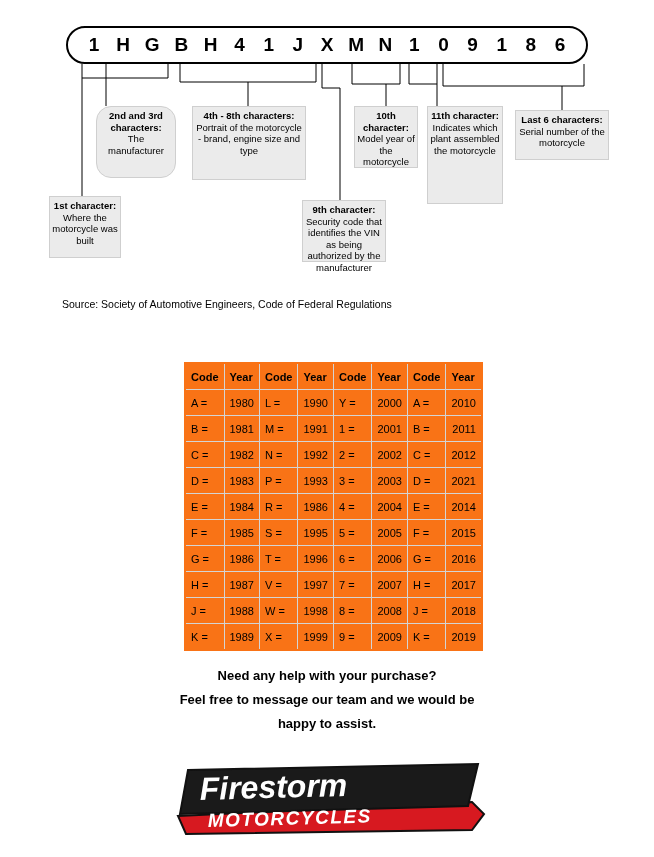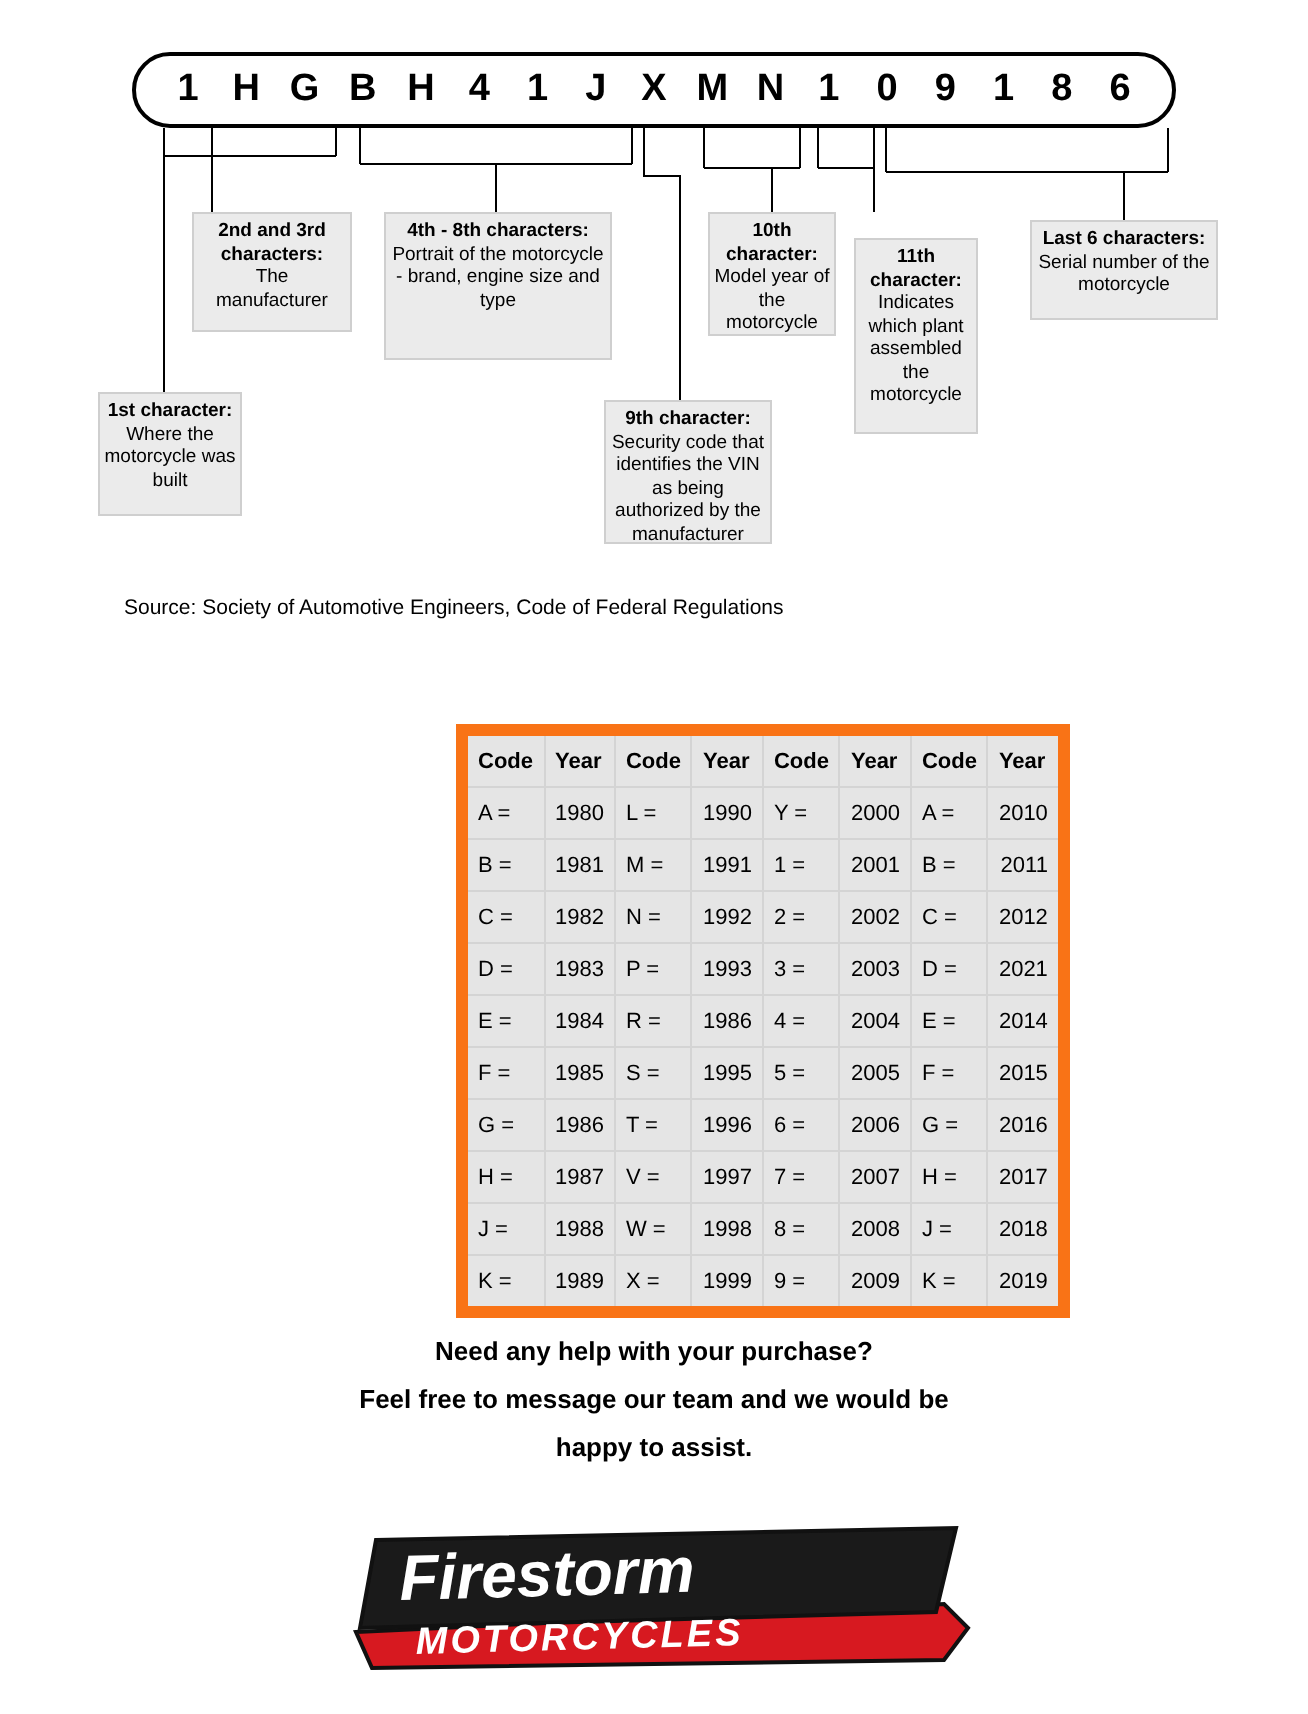--- a/index.html
+++ b/index.html
@@ -84,24 +84,23 @@
 
   
   #year-table-wrap {
     position: absolute;
     left: 184px;
     top: 362px;
     width: 282px;
   }
   table.year-table {
     border-collapse: collapse;
-    border: 6px solid #f97316;
+    border: 2px solid #f97316;
     width: 282px;
-    background: #e5e5e5;
-    margin-left: 44px;
+    background: #f97316;
   }
   table.year-table th,
   table.year-table td {
     border: 1px solid #d4d4d4;
     font-size: 11px;
     padding: 4px 5px;
     text-align: left;
     height: 17px;
     color: #000;
     white-space: nowrap;
@@ -195,41 +194,41 @@
     <span class="vin-char">1</span>
     <span class="vin-char">8</span>
     <span class="vin-char">6</span>
   </div>
 
   <div class="callout" style="left:49px; top:196px; width:72px; height:62px;">
     <b>1st character:</b>
     <div>Where the motorcycle was built</div>
   </div>
 
-  <div class="callout" style="left:96px; top:106px; width:80px; height:60px;">
+  <div class="callout" style="left:96px; top:106px; width:80px; height:72px;border-radius:15px;">
     <b>2nd and 3rd characters:</b>
     <div>The manufacturer</div>
   </div>
 
   <div class="callout" style="left:192px; top:106px; width:114px; height:74px;">
     <b>4th - 8th characters:</b>
     <div>Portrait of the motorcycle - brand, engine size and type</div>
   </div>
 
-  <div class="callout" style="left:302px; top:200px; width:84px; height:72px;">
+  <div class="callout" style="left:302px; top:200px; width:84px; height:62px;">
     <b>9th character:</b>
     <div>Security code that identifies the VIN as being authorized by the manufacturer</div>
   </div>
 
   <div class="callout" style="left:354px; top:106px; width:64px; height:62px;">
     <b>10th character:</b>
     <div>Model year of the motorcycle</div>
   </div>
 
-  <div class="callout" style="left:427px; top:119px; width:62px; height:98px;">
+  <div class="callout" style="left:427px; top:106px; width:76px; height:98px;">
     <b>11th character:</b>
     <div>Indicates which plant assembled the motorcycle</div>
   </div>
 
   <div class="callout" style="left:515px; top:110px; width:94px; height:50px;">
     <b>Last 6 characters:</b>
     <div>Serial number of the motorcycle</div>
   </div>
 </div>
 

